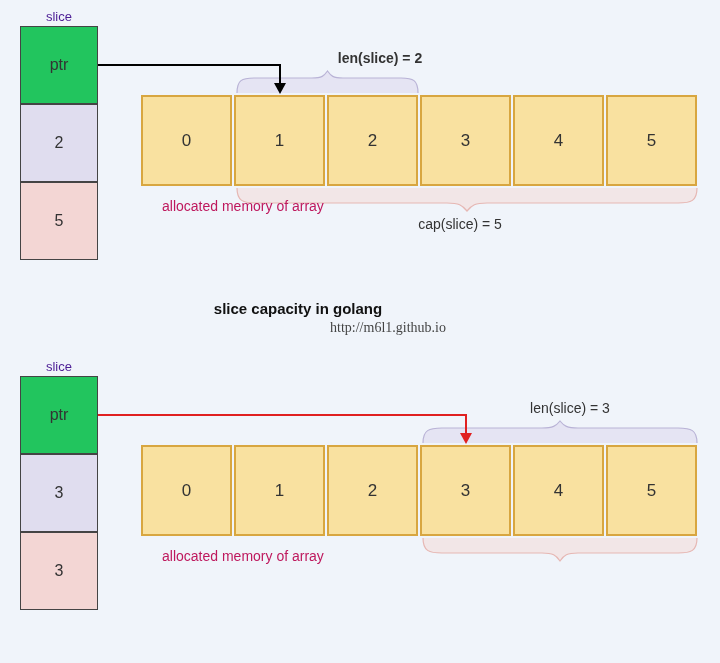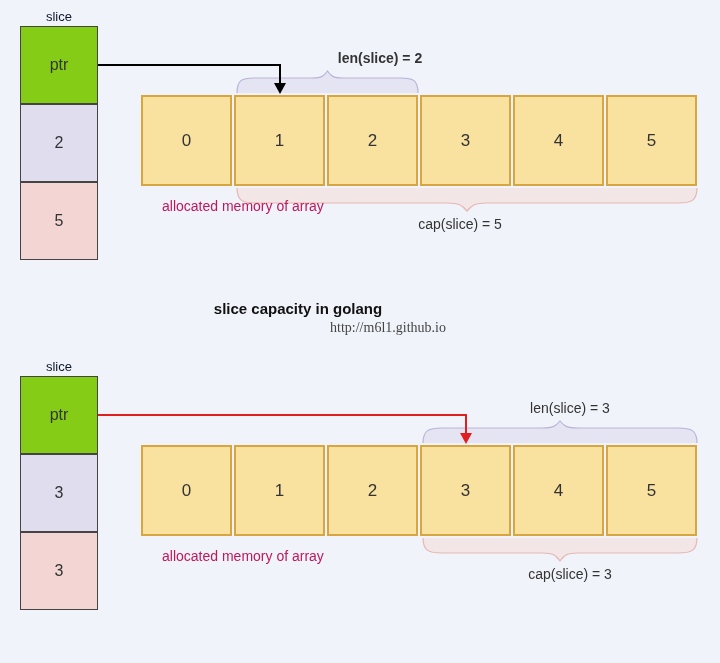--- a/index.html
+++ b/index.html
@@ -7,35 +7,35 @@
     background: #f0f4fa;
     font-family: Arial, Helvetica, sans-serif;
     width: 720px;
     height: 663px;
     position: relative;
     overflow: hidden;
   }
   .diagram { position: absolute; }
   .slice-label {
     font-size: 13px;
-    color: #0f172a;
+    color: #4c1d95;
     text-align: center;
     width: 78px;
   }
   .slice-box {
     width: 78px;
     height: 78px;
     border: 1px solid #444;
     display: flex;
     align-items: center;
     justify-content: center;
     font-size: 16px;
     color: #333;
   }
-  .bx-ptr { background: #84cc16; }
+  .bx-ptr { background: #22c55e; }
   .bx-len { background: #e0ddef; }
   .bx-cap { background: #f3d6d4; }
   .array-row { display: flex; }
   .arr-cell {
     width: 91px;
     height: 91px;
     background: #f9e1a0;
     border: 2px solid #d8a640;
     margin-right: 2px;
     display: flex;
@@ -122,21 +122,20 @@
     <div class="arr-cell">1</div>
     <div class="arr-cell">2</div>
     <div class="arr-cell">3</div>
     <div class="arr-cell">4</div>
     <div class="arr-cell">5</div>
   </div>
 
   <svg class="brace" style="left:420px;top:185px;width:280px;height:28px;">
     <path d="M3,3 C3,16 9,18 22,18 L122,18 C133,18 136,20 140,26 C144,20 147,18 158,18 L258,18 C271,18 277,16 277,3" fill="#f4dad7" fill-opacity="0.55" stroke="#e6b7b3" stroke-width="1.2"></path>
   </svg>
-  <div class="cap-label" style="position:absolute;left:470px;top:216px;width:200px;">cap(slice) = 3</div>
 
   <div class="mem-label" style="position:absolute;left:162px;top:198px;">allocated memory of array</div>
 
   <svg class="arrow" style="left:98px;top:58px;width:390px;height:40px;">
     <path d="M0,7 L368,7 L368,28" fill="none" stroke="#e02020" stroke-width="2"></path>
     <path d="M368,36 L362,25 L374,25 Z" fill="#e02020"></path>
   </svg>
 </div>
 
 </body></html>

